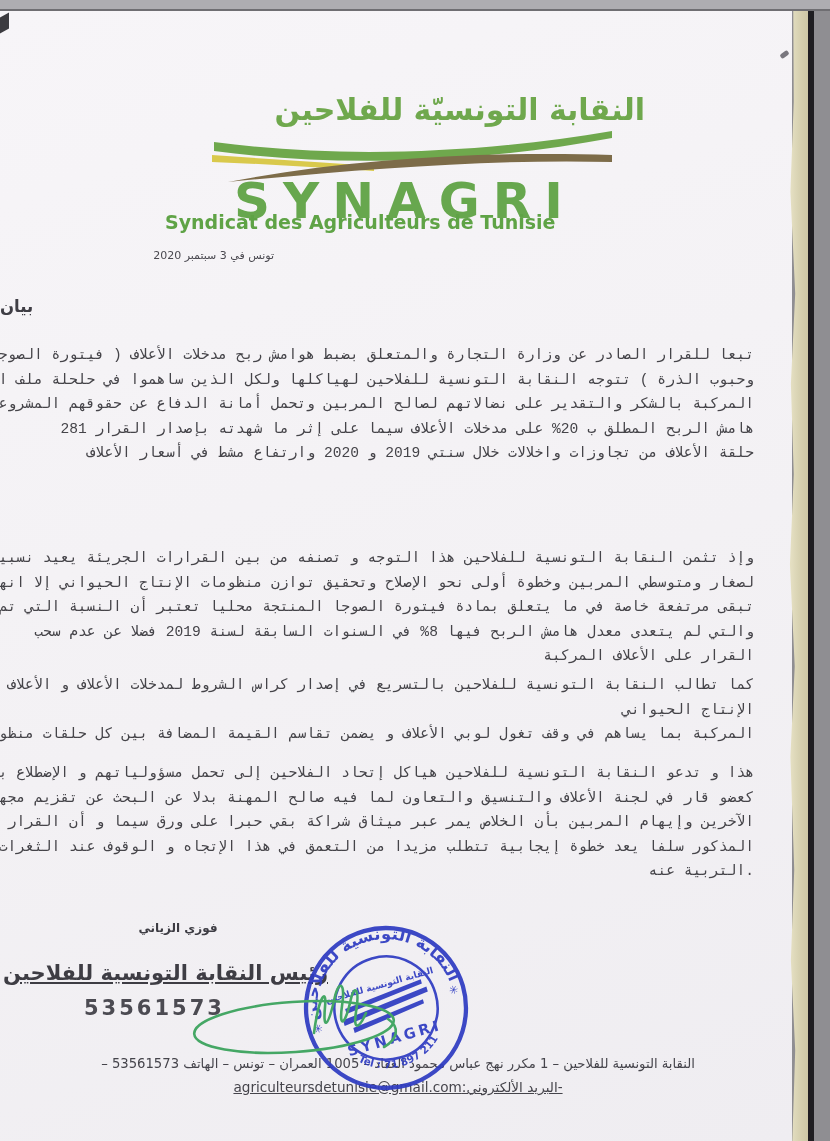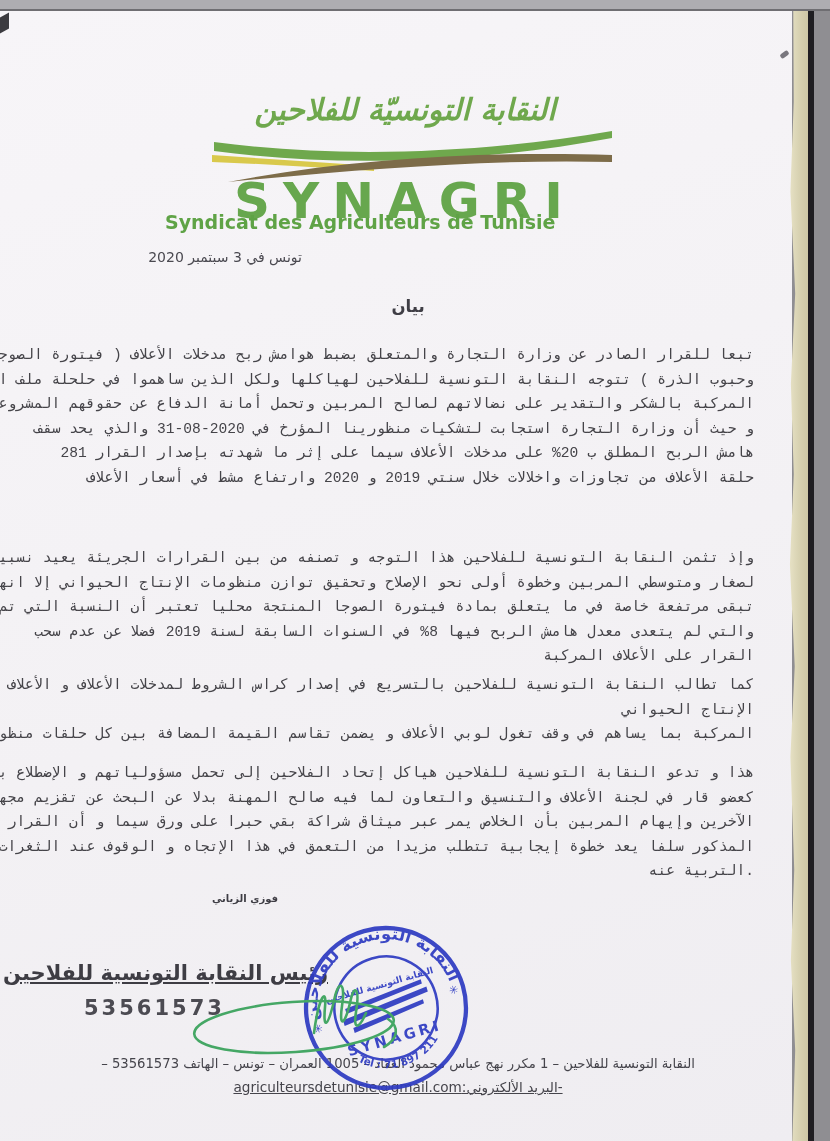--- a/index.html
+++ b/index.html
@@ -11,46 +11,46 @@
   .paper{position:absolute;left:0;top:11px;width:792px;height:1130px;
          background:linear-gradient(160deg,#f7f5f8 0%,#f3f1f4 55%,#efedf1 100%);}
   .torn-edge{position:absolute;left:788px;top:11px;width:24px;height:1130px;
          background:linear-gradient(to right,#e9e4c8 0%,#d8d2b2 45%,#c9c2a0 100%);
          clip-path:polygon(22% 0,100% 0,100% 100%,18% 100%,30% 92%,12% 84%,26% 76%,10% 66%,28% 58%,8% 49%,24% 41%,12% 33%,30% 25%,10% 16%,24% 8%);}
   .edge-shadow{position:absolute;left:808px;top:11px;width:6px;height:1130px;background:#1f1e22;}
   .mark-tl{position:absolute;left:0;top:15px;width:9px;height:16px;background:#3c3b40;transform:skewY(-28deg);}
   .mark-tr{position:absolute;left:780px;top:52px;width:9px;height:5px;background:#5a5860;border-radius:2px;transform:rotate(-35deg);opacity:.8;}
 
   
-  .logo-arabic{position:absolute;left:165px;top:92px;width:480px;text-align:center;
-         font-size:30px;font-weight:bold;color:#6fa84d;direction:rtl;white-space:nowrap;font-style:italic;}
+  .logo-arabic{position:absolute;left:165px;top:92px;width:480px;
+         font-size:30px;font-weight:bold;color:#6fa84d;direction:rtl;white-space:nowrap;}
   .logo-swoosh{position:absolute;left:212px;top:128px;}
   .logo-wordmark{position:absolute;left:165px;top:172px;width:480px;text-align:center;
          font-size:50px;font-weight:800;letter-spacing:13px;color:#67a74e;white-space:nowrap;}
   .logo-subtitle{position:absolute;left:165px;top:211px;width:480px;text-align:left;
          font-size:19px;font-weight:bold;color:#5fa346;white-space:nowrap;}
 
   
-  .date-line{position:absolute;left:82px;top:249px;width:220px;direction:rtl;text-align:right;
-         font-size:14px;color:#4a4950;white-space:nowrap;}
-  .doc-title{position:absolute;left:0;top:297px;width:792px;text-align:center;
-         font-size:16.5px;font-weight:bold;color:#3f3e45;padding-left:12px;}
+  .date-line{position:absolute;left:54px;top:249px;width:220px;direction:rtl;text-align:right;
+         font-size:11px;color:#4a4950;white-space:nowrap;}
+  .doc-title{position:absolute;left:0;top:297px;width:792px;
+         font-size:16.5px;font-weight:bold;color:#3f3e45;}
   #body-paragraphs .para{position:absolute;left:42px;width:712px;direction:rtl;}
   #body-paragraphs .para:nth-child(1){top:343px;}
   #body-paragraphs .para:nth-child(2){top:546px;}
   #body-paragraphs .para:nth-child(3){top:673px;}
   #body-paragraphs .para:nth-child(4){top:761px;}
   .para-line{height:24.6px;line-height:24.6px;text-align:right;white-space:nowrap;
          font-size:14.6px;color:#454449;font-family:Liberation Mono, monospace;}
   .closing-line{position:absolute;left:290px;top:891px;width:460px;direction:rtl;text-align:center;
          font-size:14.6px;color:#454449;white-space:nowrap;}
 
   
-  .sig-name{position:absolute;left:78px;top:893px;width:200px;direction:rtl;
-         font-size:10px;font-weight:bold;color:#3e3d44;white-space:nowrap;}
+  .sig-name{position:absolute;left:78px;top:921px;width:200px;text-align:center;direction:rtl;
+         font-size:12px;font-weight:bold;color:#3e3d44;white-space:nowrap;}
   .sig-title{position:absolute;left:48px;top:961px;width:280px;text-align:center;direction:rtl;
          font-size:21px;font-weight:bold;color:#3e3d44;white-space:nowrap;text-decoration:underline;}
   .sig-phone{position:absolute;left:84px;top:996px;font-size:21px;font-weight:bold;
          letter-spacing:3px;color:#4c4b52;}
   .sig-scribble{position:absolute;left:188px;top:973px;z-index:5;}
 
   
   .stamp{position:absolute;left:300px;top:922px;width:172px;height:172px;
          transform:rotate(-16deg);z-index:4;opacity:.93;}
 
@@ -83,21 +83,20 @@
   <div class="logo-subtitle">Syndicat des Agriculteurs de Tunisie</div>
 
   <div class="date-line">تونس في 3 سبتمبر 2020</div>
   <div class="doc-title">بيان</div>
 
   <div id="body-paragraphs">
       <div class="para">
         <div class="para-line">تبعا للقرار الصادر عن وزارة التجارة والمتعلق بضبط هوامش ربح مدخلات الأعلاف ( فيتورة الصوجا</div>
         <div class="para-line">وحبوب الذرة ) تتوجه النقابة التونسية للفلاحين لهياكلها ولكل الذين ساهموا في حلحلة ملف الأعلاف</div>
         <div class="para-line">المركبة بالشكر والتقدير على نضالاتهم لصالح المربين وتحمل أمانة الدفاع عن حقوقهم المشروعة</div>
-        <div class="para-line">و حيث أن وزارة التجارة استجابت لتشكيات منظورينا  المؤرخ في 2020-08-31 والذي يحد سقف</div>
         <div class="para-line">هامش الربح المطلق ب 20% على مدخلات الأعلاف سيما على إثر ما شهدته  بإصدار القرار 281</div>
         <div class="para-line">حلقة الأعلاف من تجاوزات واخلالات خلال سنتي 2019 و 2020 وارتفاع مشط في أسعار الأعلاف</div>
       </div>
       <div class="para">
         <div class="para-line">وإذ تثمن النقابة التونسية للفلاحين هذا التوجه و تصنفه من بين القرارات الجريئة يعيد نسبيا الأمل</div>
         <div class="para-line">لصغار ومتوسطي المربين وخطوة أولى نحو الإصلاح وتحقيق توازن منظومات الإنتاج الحيواني إلا انها</div>
         <div class="para-line">تبقى مرتفعة خاصة في ما يتعلق بمادة فيتورة الصوجا المنتجة محليا  تعتبر أن النسبة التي تم إقرارها</div>
         <div class="para-line">والتي لم يتعدى معدل هامش الربح فيها 8% في السنوات السابقة لسنة 2019 فضلا عن عدم سحب</div>
         <div class="para-line">القرار على الأعلاف المركبة</div>
       </div>

